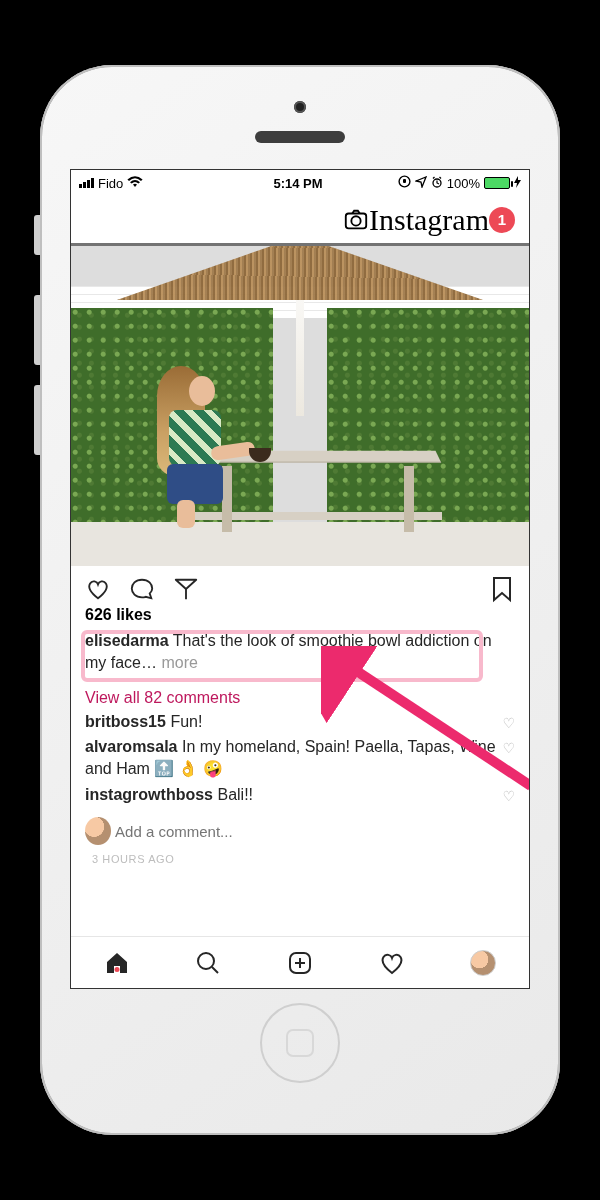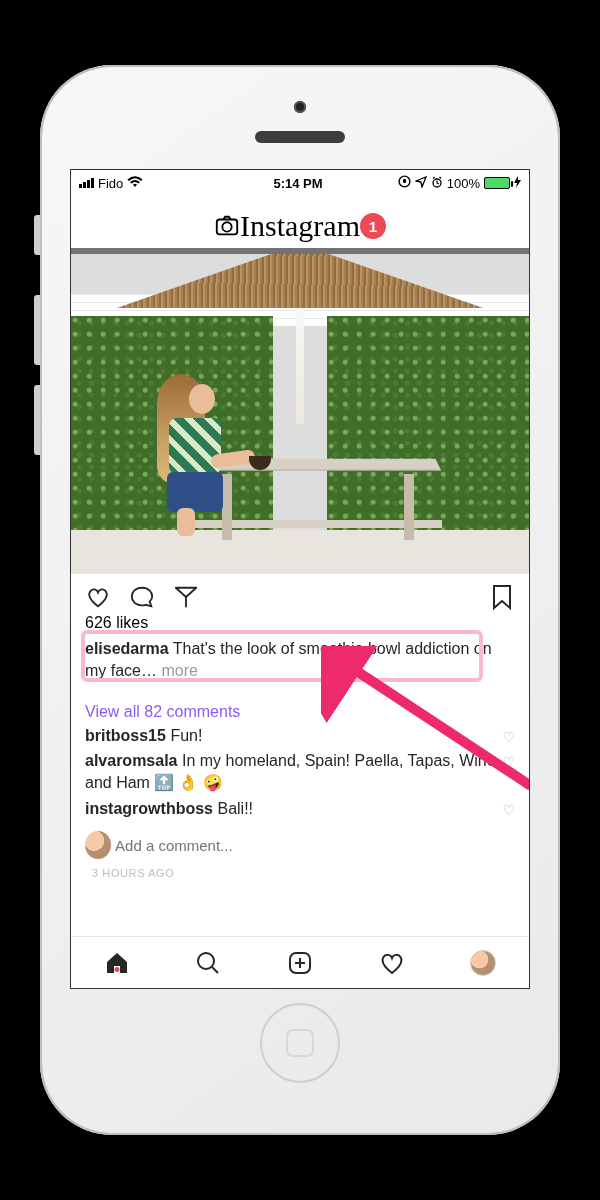--- a/index.html
+++ b/index.html
@@ -81,26 +81,25 @@
     width: 26px; height: 12px;
     border: 1px solid #000;
     border-radius: 2px;
     position: relative;
     background: #4cd964;
   }
   .battery::after { content:""; position:absolute; right:-4px; top:3px; width:2px; height:6px; background:#000; border-radius:1px; }
   
   .appbar {
     height: 50px;
-    border-bottom: 6px solid #737373;
+    border-bottom: 3px solid #737373;
     display:flex;
     align-items:center;
-    justify-content:center;
+    justify-content:flex-end;
     padding: 0 14px;
-    margin-top: 8px;
   }
   .logo {
     font-family: "Brush Script MT", "Segoe Script", cursive;
     font-size: 30px;
     font-weight: 500;
     letter-spacing: 0px;
   }
   .dm-badge {
     width: 26px; height:26px;
     background:#ed4956;
@@ -190,26 +189,26 @@
   }
   
   .actions {
     display:flex;
     align-items:center;
     padding: 10px 14px 4px;
   }
   .actions .left-actions { display:flex; gap:18px; }
   .actions .spacer { flex:1; }
   .icn { width:26px; height:26px; display:flex; align-items:center; justify-content:center; }
-  .likes { padding: 0 14px 6px; font-weight:400; font-size:16px; }
+  .likes { padding: 0 14px 6px; font-weight:700; font-size:16px; }
   
   .cap-block { padding: 0 14px; font-size:16px; line-height:1.35; color:#262626; position:relative; }
   .cap-user, .c-user { font-weight:600; }
   .more { color:#999; }
-  .viewall { display:block; color:#8b5cf6; margin-top:20px; }
+  .viewall { display:block; color:#be185d; margin-top:14px; }
   .comment-row {
     display:flex; align-items:flex-start; padding: 2px 14px; gap:5px;
   }
   .comment-row .text { flex:1; font-size:16px; line-height:1.35; color:#262626; }
   .comment-row .like-outline { color:#bbb; font-size:14px; margin-top:4px; }
   .addc {
     display:flex; align-items:center; gap:4px; padding: 10px 14px 4px;
   }
   .addc .av {
     width:28px; height:28px; border-radius:50%;

